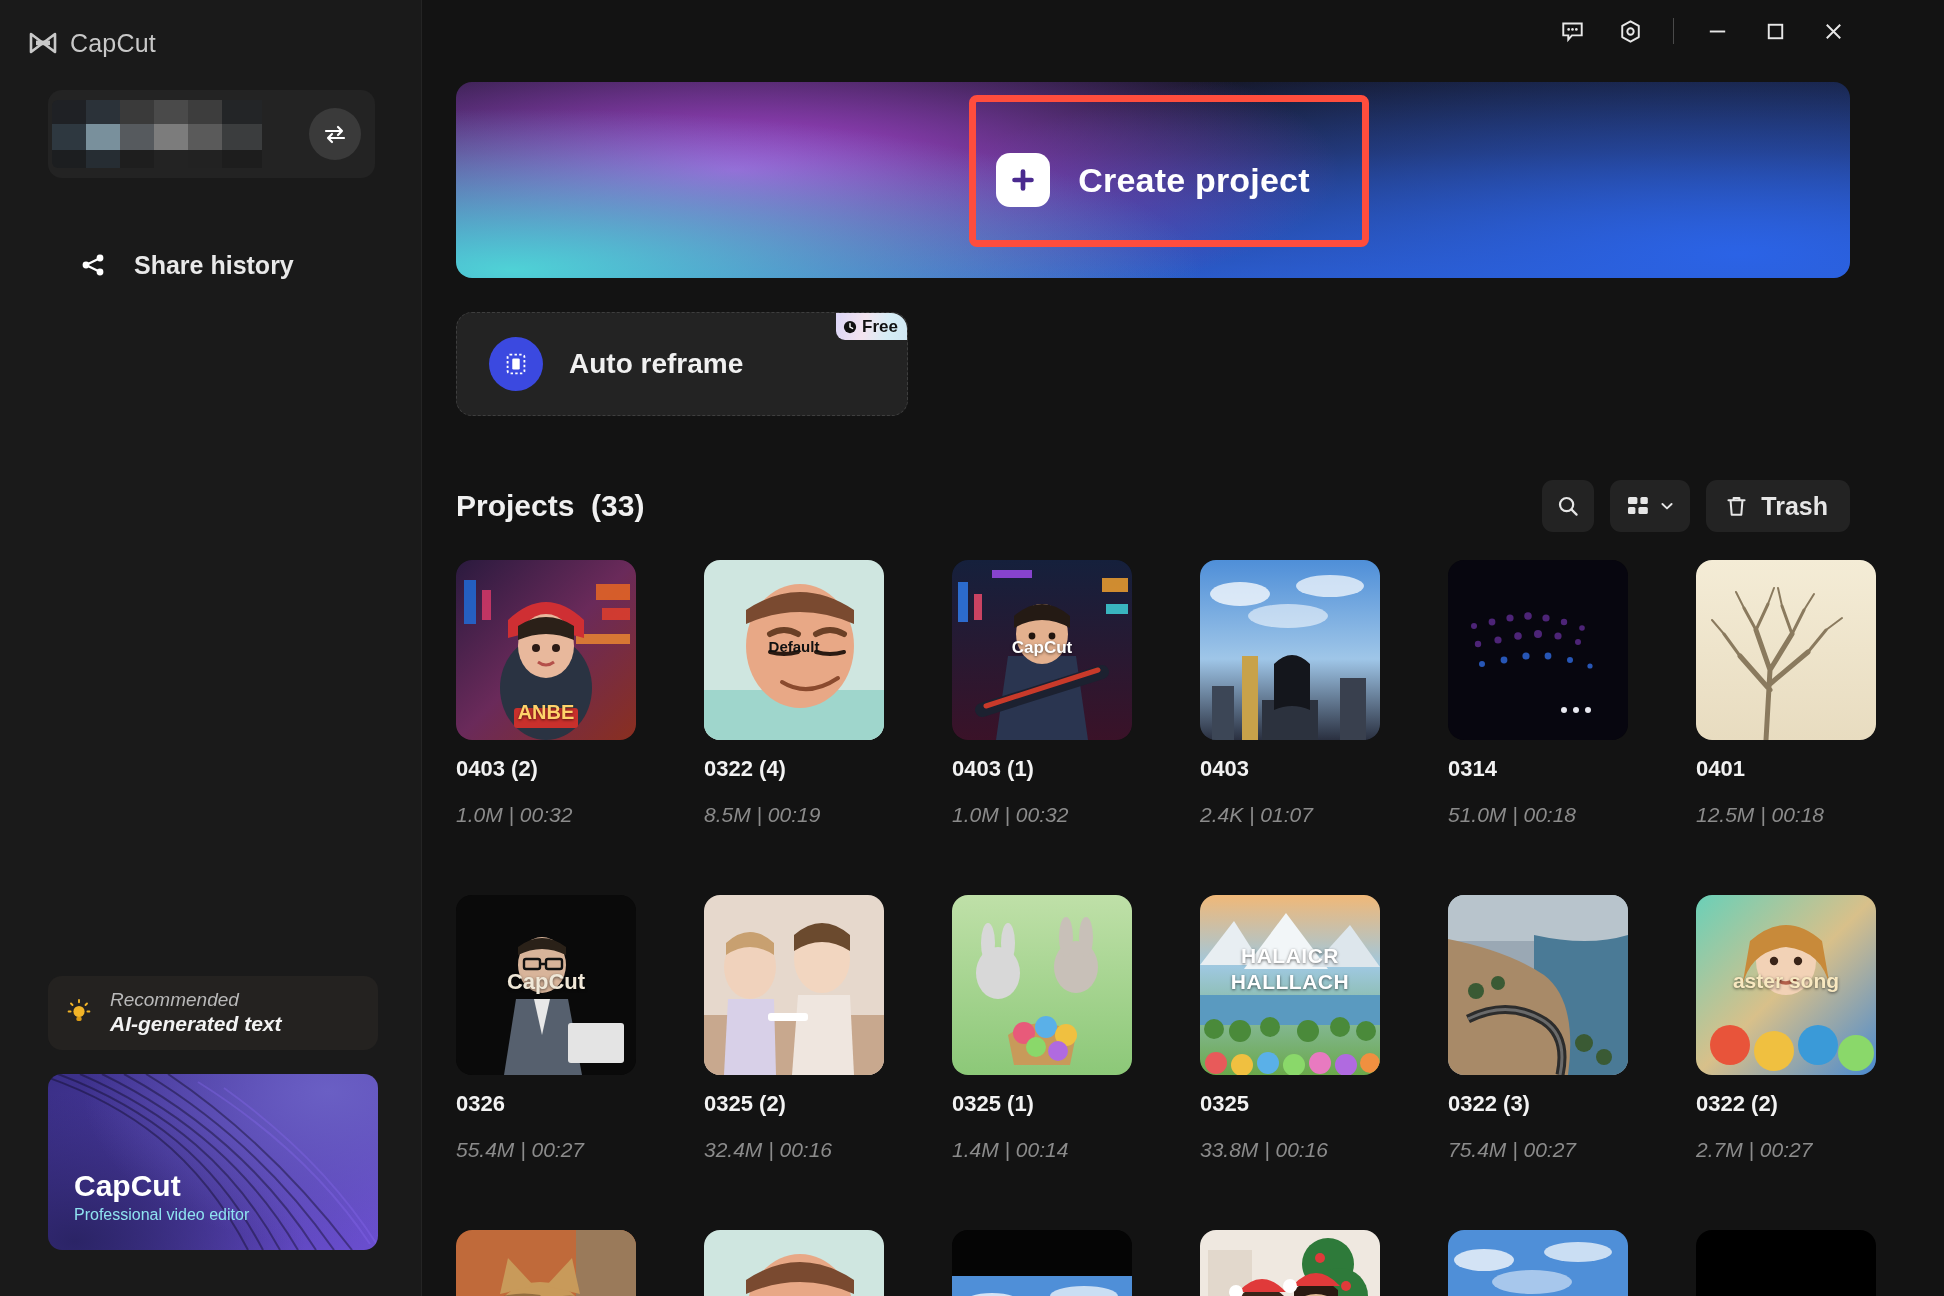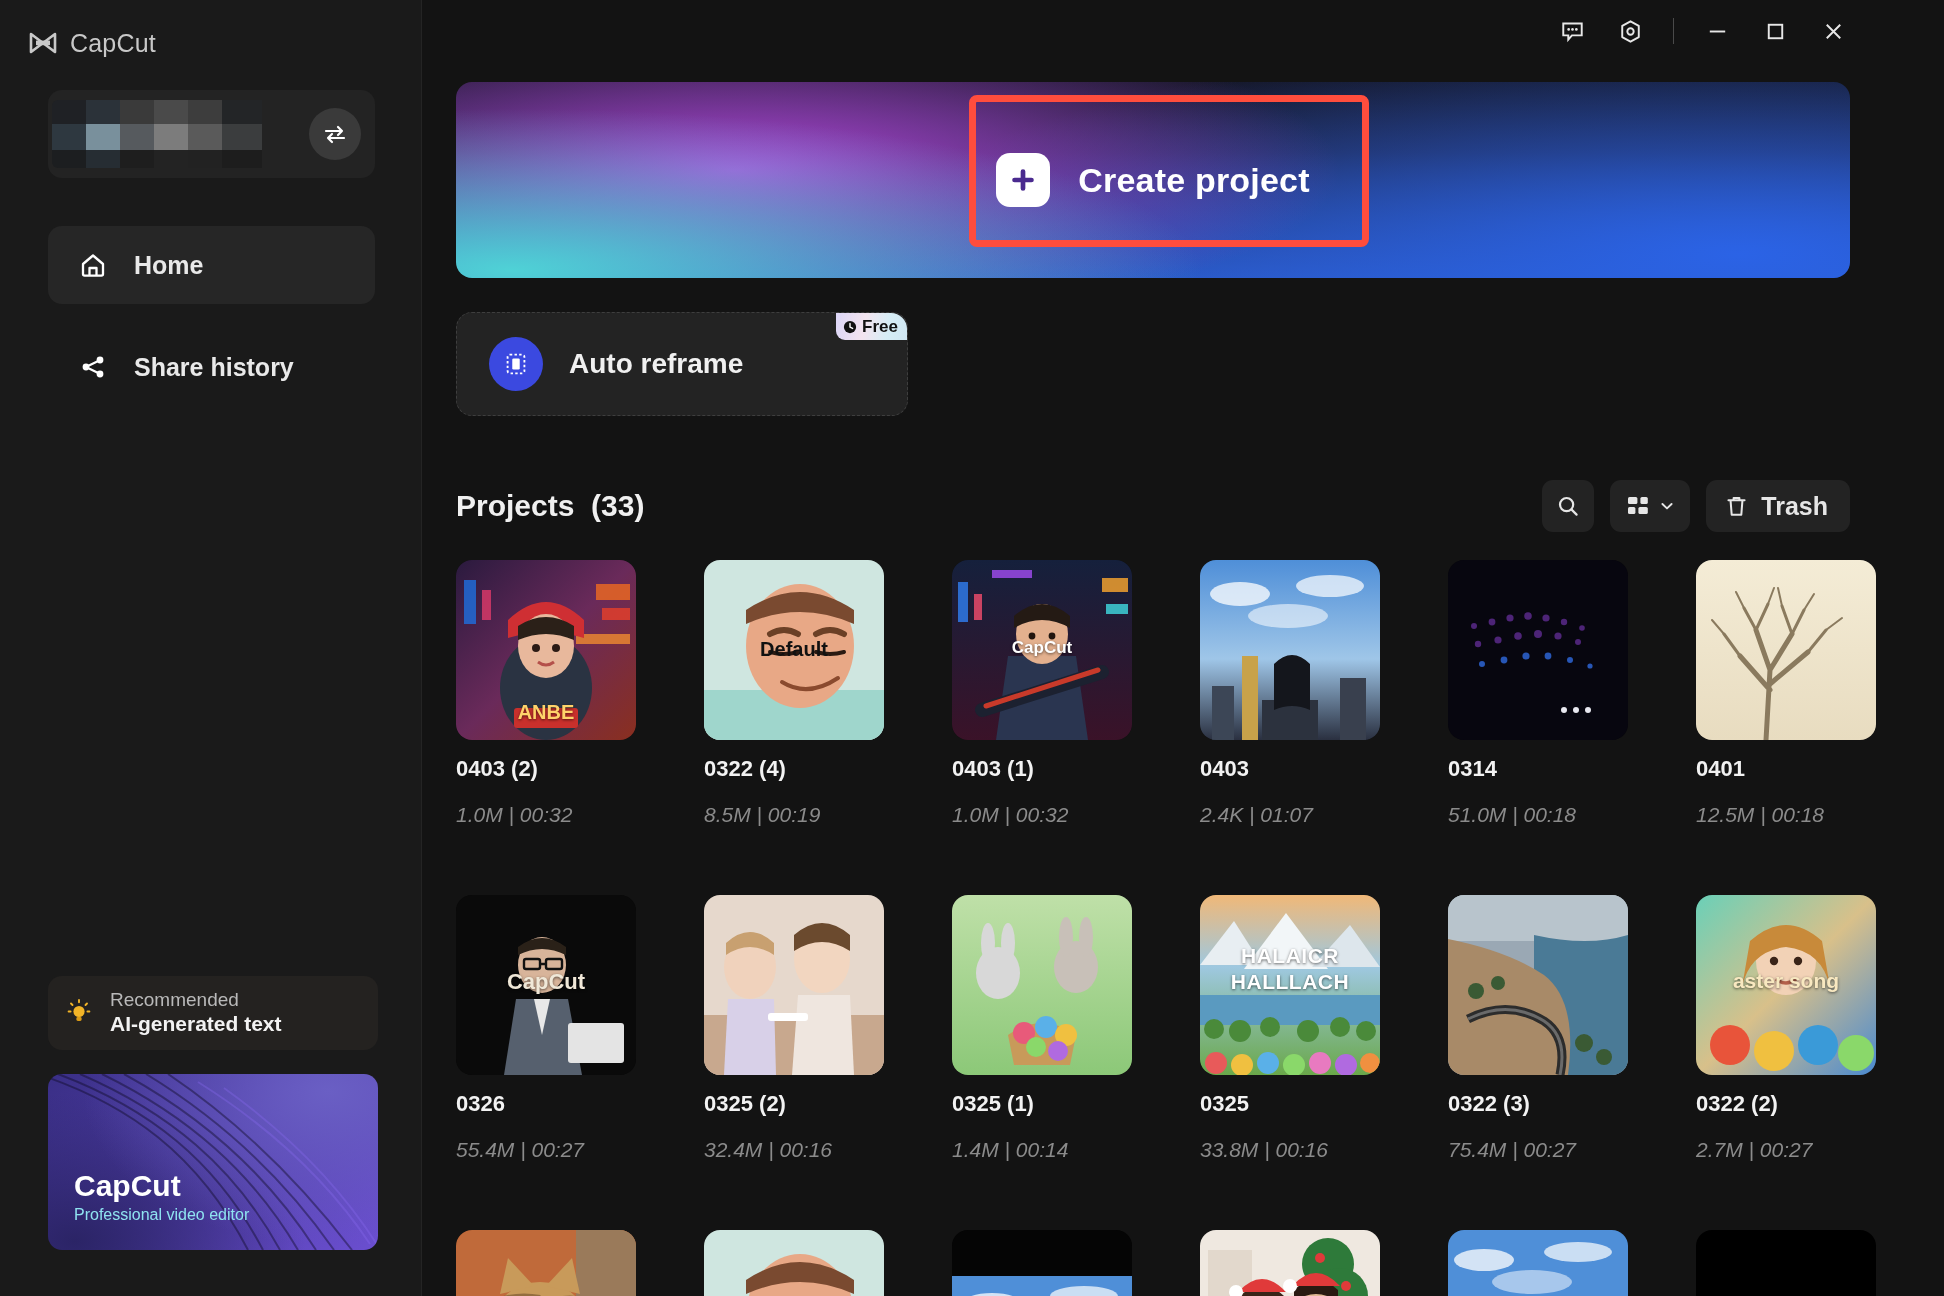--- a/index.html
+++ b/index.html
@@ -42,21 +42,21 @@
     height:78px; border-radius:14px; padding-left:30px;
     color:#e9e9e9; font-size:25px; font-weight:700;
   }
   .nav-item.active { background:#262626; }
   .nav-item + .nav-item { margin-top:24px; }
   .nav-ico { width:30px; height:30px; flex:0 0 30px; display:flex; align-items:center; justify-content:center; }
 
   .promo-wrap { position:absolute; left:48px; bottom:46px; width:330px; }
   .rec-card {
     background:#242220; border-radius:14px; height:74px;
-    display:flex; align-items:center; gap:16px; padding:0 18px;
+    display:flex; align-items:center; gap:16px; padding:0 18px;font-style:italic;
   }
   .bulb { width:28px; height:28px; flex:0 0 28px; }
   .rec-t1 { font-size:19px; color:#b9b9b9; line-height:1.15; }
   .rec-t2 { font-size:21px; color:#f2f2f2; font-weight:700; line-height:1.2; }
   .brand-card {
     margin-top:24px; height:176px; border-radius:14px; position:relative; overflow:hidden;
     background:
       radial-gradient(120% 140% at 85% 10%, #6a5fc4 0%, rgba(106,95,196,0) 62%),
       radial-gradient(100% 120% at 8% 95%, #2b2466 0%, rgba(43,36,102,0) 70%),
       linear-gradient(135deg,#3a2f86 0%,#4b3aa2 42%,#6b4fd0 100%);
@@ -178,29 +178,20 @@
       </div>
       <span class="switch-btn">
         <svg viewBox="0 0 26 26" width="26" height="26">
           <path d="M4 10 H20 M16 6 L20 10 L16 14" fill="none" stroke="#fff" stroke-width="2.2" stroke-linecap="round" stroke-linejoin="round"></path>
           <path d="M22 17 H6 M10 13 L6 17 L10 21" fill="none" stroke="#fff" stroke-width="2.2" stroke-linecap="round" stroke-linejoin="round"></path>
         </svg>
       </span>
     </div>
 
     <div class="nav">
-      <div class="nav-item active">
-        <span class="nav-ico">
-          <svg viewBox="0 0 28 28" width="28" height="28">
-            <path d="M4 13 L14 4.5 L24 13 V23 A1.6 1.6 0 0 1 22.4 24.6 H5.6 A1.6 1.6 0 0 1 4 23 Z" fill="none" stroke="#fff" stroke-width="2.3" stroke-linejoin="round"></path>
-            <path d="M10.5 24.6 V17 H17.5 V24.6" fill="none" stroke="#fff" stroke-width="2.3" stroke-linejoin="round"></path>
-          </svg>
-        </span>
-        <span>Home</span>
-      </div>
       <div class="nav-item">
         <span class="nav-ico">
           <svg viewBox="0 0 28 28" width="28" height="28">
             <circle cx="21" cy="7" r="3.4" fill="#fff"></circle>
             <circle cx="21" cy="21" r="3.4" fill="#fff"></circle>
             <circle cx="7" cy="14" r="3.4" fill="#fff"></circle>
             <path d="M10 12.4 L18.2 8.4 M10 15.6 L18.2 19.6" stroke="#fff" stroke-width="2.2" stroke-linecap="round"></path>
           </svg>
         </span>
         <span>Share history</span>
@@ -388,21 +379,21 @@
             <rect width="180" height="180" fill="#cfe6e0"></rect>
             <rect y="130" width="180" height="50" fill="#9fd6cc"></rect>
             <ellipse cx="96" cy="86" rx="54" ry="62" fill="#e8a886"></ellipse>
             <path d="M42 50 Q96 14 150 50 L150 64 Q96 40 42 64 Z" fill="#7a4a30"></path>
             <path d="M66 74 Q80 66 94 74" stroke="#6b4026" stroke-width="6" fill="none" stroke-linecap="round"></path>
             <path d="M112 74 Q126 66 140 74" stroke="#6b4026" stroke-width="6" fill="none" stroke-linecap="round"></path>
             <path d="M66 92 Q80 96 94 92" stroke="#2a1a12" stroke-width="4" fill="none" stroke-linecap="round"></path>
             <path d="M112 92 Q126 96 140 92" stroke="#2a1a12" stroke-width="4" fill="none" stroke-linecap="round"></path>
             <path d="M78 122 Q104 138 134 118" stroke="#8a4a2e" stroke-width="4" fill="none" stroke-linecap="round"></path>
           </svg>
-          <span class="ov" style="top:78px;font-size:20px;color:#111;text-shadow:none">Default</span>
+          <span class="ov" style="top:78px;font-size:15px;color:#111;text-shadow:none">Default</span>
         </div>
         <div class="pname">0322 (4)</div>
         <div class="pmeta">8.5M | 00:19</div>
       </div>
 
       <div class="pcard">
         <div class="thumb">
           <svg viewBox="0 0 180 180" width="180" height="180">
             <defs>
                 <linearGradient id="g3" x1="0" y1="0" x2="0" y2="1">

